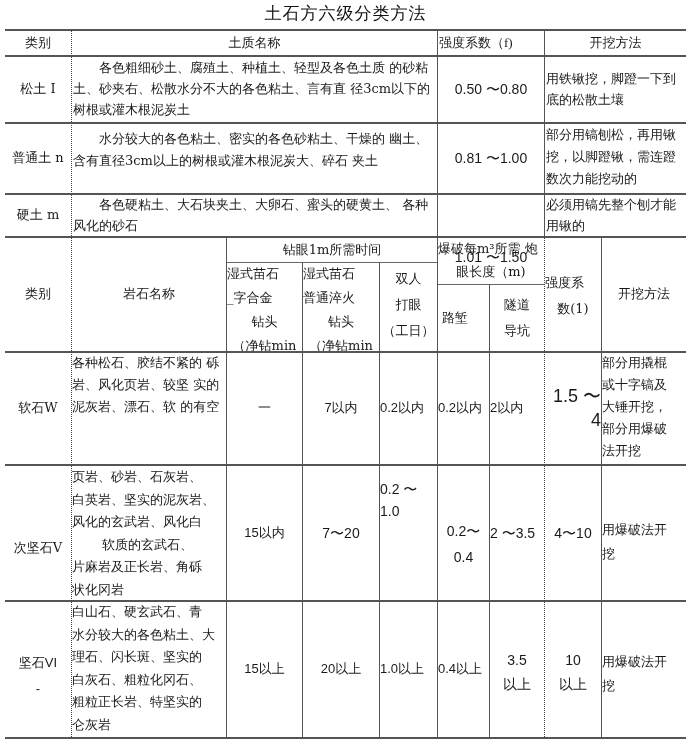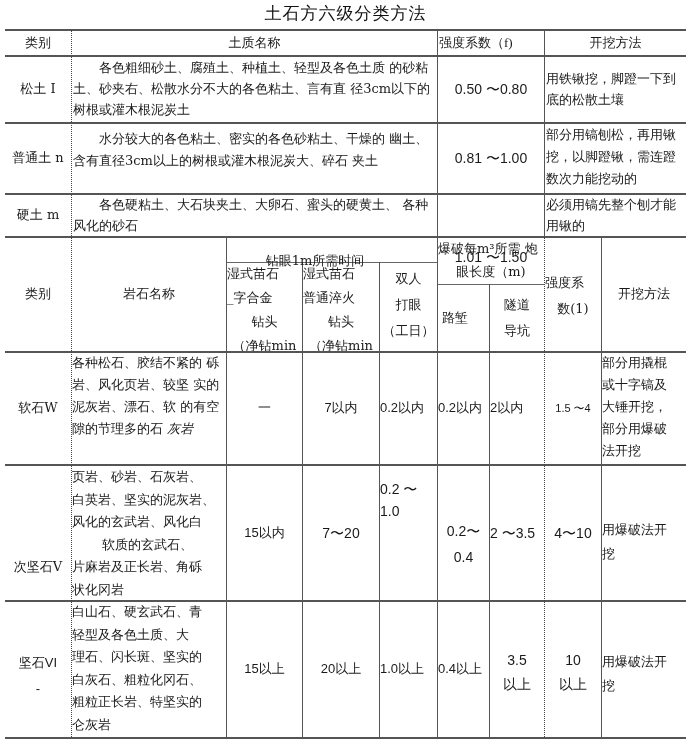--- a/index.html
+++ b/index.html
@@ -85,21 +85,21 @@
     <div class="cell vc c" style="left:5px;top:194px;width:66px;height:42px;">硬土 m</div>
     <div class="cell para" style="left:73px;top:194px;width:362px;height:42px;line-height:21px;">各色硬粘土、大石块夹土、大卵石、蜜头的硬黄土、 各种风化的砂石</div>
     <div class="cell vc c sans" style="left:438px;top:194px;width:106px;height:42px;font-size:14px;margin-top:42px;">1.01 〜1.50</div>
     <div class="cell" style="left:546px;top:194px;width:138px;height:42px;line-height:21px;">必须用镐先整个刨才能用锹的</div>
   </div>
 </div>
 
 <div>
   <div class="cell vc c" style="left:5px;top:237px;width:66px;height:114px;">类别</div>
   <div class="cell vc c" style="left:72px;top:237px;width:154px;height:114px;">岩石名称</div>
-  <div class="cell vc c" style="left:210px;top:237px;width:210px;height:25px;margin-top:11px;">钻眼1m所需时间</div>
+  <div class="cell vc c" style="left:227px;top:237px;width:210px;height:25px;">钻眼1m所需时间</div>
 
   <div class="cell" style="left:227px;top:262px;width:75px;height:89px;overflow:hidden;">
     <div>湿式苗石</div>
     <div>_字合金</div>
     <div class="c">钻头</div>
     <div class="c">（净钻min</div>
   </div>
   <div class="cell" style="left:303px;top:262px;width:76px;height:89px;overflow:hidden;">
     <div>湿式苗石</div>
     <div>普通淬火</div>
@@ -127,39 +127,38 @@
   </div>
   <div class="cell vc c" style="left:602px;top:237px;width:84px;height:114px;">开挖方法</div>
 </div>
 
 <div>
   <div class="cell vc c" style="left:5px;top:352px;width:66px;height:112px;">软石W</div>
   <div class="cell" style="left:72px;top:352px;width:154px;height:112px;line-height:22px;">
     <div>各种松石、胶结不紧的 砾</div>
     <div>岩、风化页岩、较坚 实的</div>
     <div>泥灰岩、漂石、软 的有空</div>
-    <div><span>隙的节理多的石 </span><span class="ital">灰岩</span></div>
   </div>
   <div class="cell vc c" style="left:227px;top:352px;width:75px;height:112px;">一</div>
   <div class="cell vc c sans" style="left:303px;top:352px;width:76px;height:112px;">7以内</div>
   <div class="cell vc sans" style="left:380px;top:352px;width:57px;height:112px;">0.2以内</div>
   <div class="cell vc sans" style="left:438px;top:352px;width:51px;height:112px;">0.2以内</div>
   <div class="cell vc sans" style="left:490px;top:352px;width:54px;height:112px;">2以内</div>
-  <div class="cell vc c sans" style="left:545px;top:352px;width:56px;height:112px;font-size:11px;">1.5 〜4</div>
+  <div class="cell vc c sans" style="left:545px;top:352px;width:56px;height:112px;font-size:18px;text-align:right;">1.5 〜4</div>
   <div class="cell" style="left:602px;top:352px;width:84px;height:112px;line-height:22px;">
     <div>部分用撬棍</div>
     <div>或十字镐及</div>
     <div>大锤开挖，</div>
     <div>部分用爆破</div>
     <div>法开挖</div>
   </div>
 </div>
 
 <div>
-  <div class="cell vc c" style="left:5px;top:484px;width:66px;height:166px;">次坚石V</div>
+  <div class="cell vc c" style="left:5px;top:465px;width:66px;height:166px;">次坚石V</div>
   <div class="cell" style="left:72px;top:466px;width:154px;height:134px;line-height:22.5px;">
     <div>页岩、砂岩、石灰岩、</div>
     <div>白英岩、坚实的泥灰岩、</div>
     <div>风化的玄武岩、风化白</div>
     <div style="padding-left:30px;">软质的玄武石、</div>
     <div>片麻岩及正长岩、角砾</div>
     <div>状化冈岩</div>
   </div>
   <div class="cell vc c sans" style="left:227px;top:465px;width:75px;height:135px;">15以内</div>
   <div class="cell vc c sans" style="left:303px;top:465px;width:76px;height:135px;font-size:14px;">7〜20</div>
@@ -179,21 +178,21 @@
   </div>
 </div>
 
 <div>
   <div class="cell c sans" style="left:5px;top:650px;width:66px;height:60px;line-height:26px;">
     <div>坚石VI</div>
     <div>-</div>
   </div>
   <div class="cell" style="left:72px;top:601px;width:154px;height:136px;line-height:22.5px;">
     <div>白山石、硬玄武石、青</div>
-    <div>轻型及各色土质、大</div>
+    <div>水分较大的各色粘土、大</div>
     <div>理石、闪长斑、坚实的</div>
     <div>白灰石、粗粒化冈石、</div>
     <div>粗粒正长岩、特坚实的</div>
     <div>仑灰岩</div>
   </div>
   <div class="cell vc c sans" style="left:227px;top:601px;width:75px;height:136px;">15以上</div>
   <div class="cell vc c sans" style="left:303px;top:601px;width:76px;height:136px;">20以上</div>
   <div class="cell vc sans" style="left:380px;top:601px;width:57px;height:136px;">1.0以上</div>
   <div class="cell vc sans" style="left:438px;top:601px;width:51px;height:136px;">0.4以上</div>
   <div class="cell c sans" style="left:490px;top:648px;width:54px;height:52px;line-height:24px;font-size:14px;">

